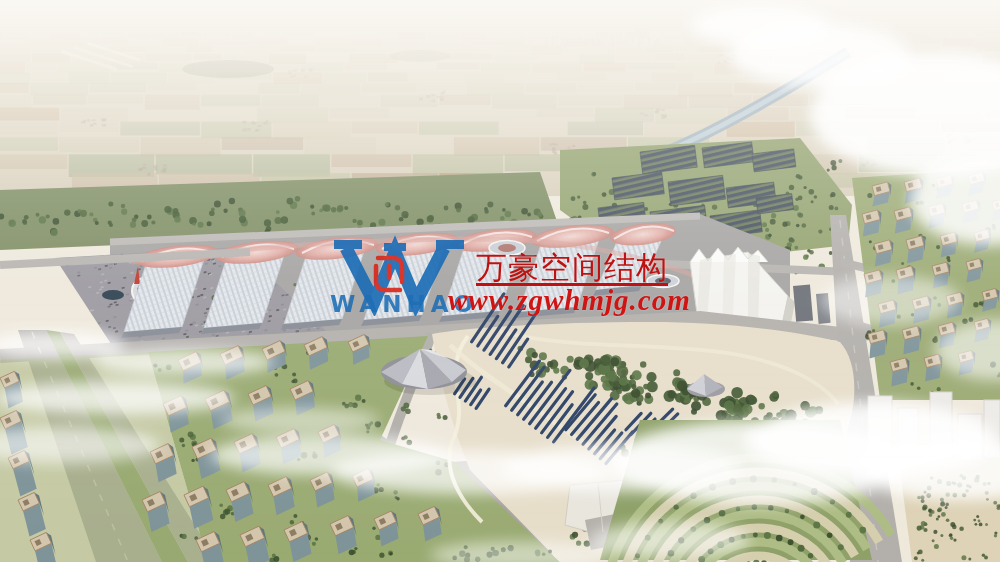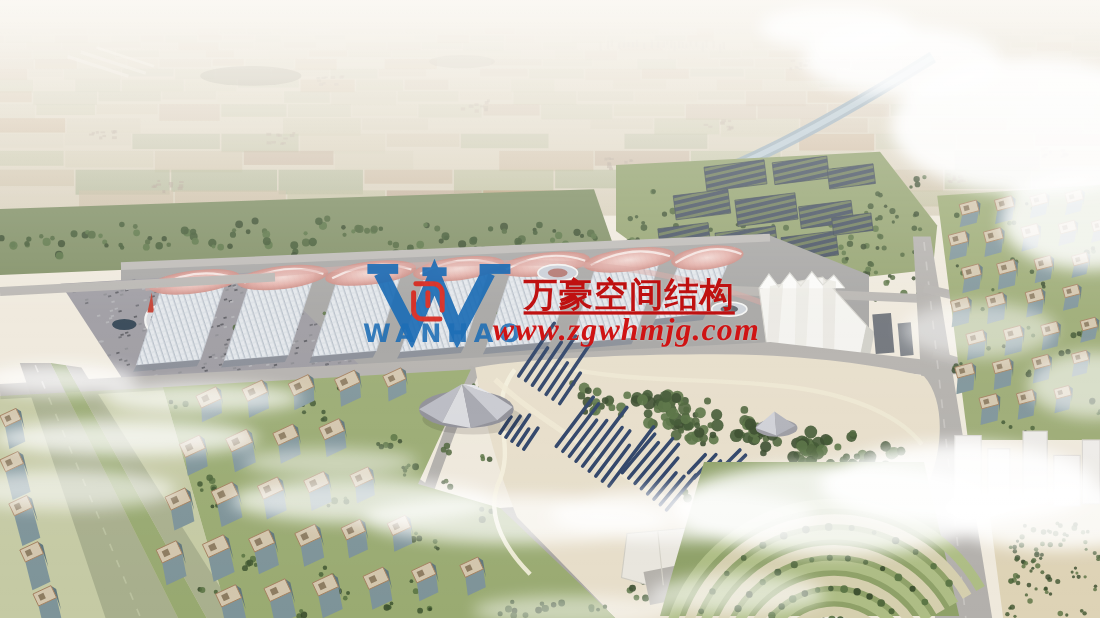--- a/index.html
+++ b/index.html
@@ -4,21 +4,21 @@
 <style>
   html,body{margin:0;padding:0;background:#ddd;}
   .stage{position:relative;width:1000px;height:562px;overflow:hidden;
          background:#efe9dc;font-family:"DejaVu Sans",sans-serif;}
   .stage svg.scene{position:absolute;left:0;top:0;}
   
   .wm-logo{position:absolute;left:332px;top:232px;width:134px;height:84px;opacity:.92;}
   .wm-logo-text{position:absolute;left:330px;top:291px;width:144px;text-align:center;
       font-size:23px;font-weight:bold;letter-spacing:5px;color:var(--logo-blue,#1d6db5);
       opacity:.88;white-space:nowrap;}
-  .wm-cn{position:absolute;left:476px;top:247px;font-size:31px;font-weight:bold;
+  .wm-cn{position:absolute;left:476px;top:247px;font-size:31px;font-weight:normal;
       color:var(--wm-red,#c01212);letter-spacing:1px;white-space:nowrap;
       text-decoration:underline;text-decoration-thickness:3px;text-underline-offset:5px;
       text-shadow:0 0 2px rgba(255,255,255,.35);}
   .wm-url{position:absolute;left:448px;top:284px;font-size:29px;font-weight:bold;
       font-family:"Liberation Serif",serif;color:var(--wm-red2,#d01414);
       letter-spacing:1px;white-space:nowrap;text-shadow:0 0 2px rgba(255,255,255,.35);font-style:italic;}
 </style>
 </head>
 <body>
 

